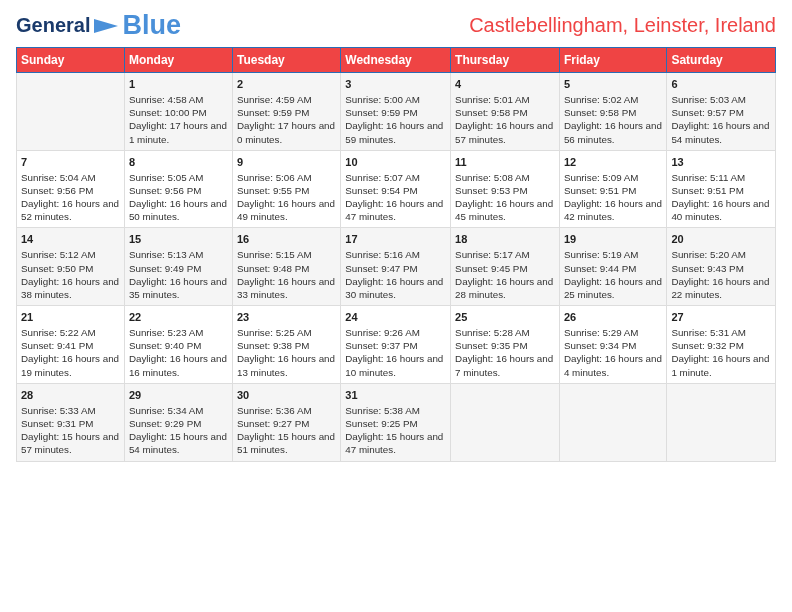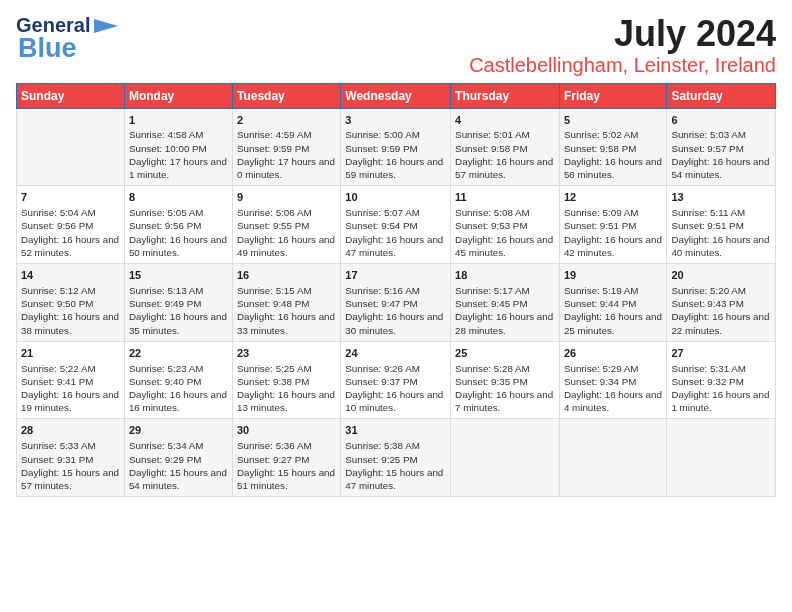--- a/index.html
+++ b/index.html
@@ -16,21 +16,21 @@
       padding: 14px 16px 10px 16px;
     }
     .header {
       display: flex;
       justify-content: space-between;
       align-items: flex-start;
       margin-bottom: 6px;
     }
     .logo {
       display: flex;
-      flex-direction: column;
+      flex-direction: row;
       align-items: flex-start;
     }
     .title-area {
       text-align: right;
     }
     .main-title {
       font-size: 36px;
       font-weight: bold;
       color: #222;
       line-height: 1.1;
@@ -88,21 +88,20 @@
     <div class="logo">
       <div style="display:flex;align-items:center;gap:0;">
         <span style="font-size:20px;font-weight:bold;color:#1a3a6b;">General</span>
         <svg width="30" height="22" viewBox="0 0 30 22">
           <polygon points="4,4 28,11 4,18" fill="#4a90d9"></polygon>
         </svg>
       </div>
       <span style="font-size:27px;font-weight:bold;color:#4a90d9;margin-top:-4px;margin-left:2px;">Blue</span>
     </div>
     <div class="title-area">
-      <div class="main-title">July 2024</div>
       <div class="subtitle">Castlebellingham, Leinster, Ireland</div>
     </div>
   </div>
 
   <table>
     <thead>
       <tr>
         <th>Sunday</th>
         <th>Monday</th>
         <th>Tuesday</th>

